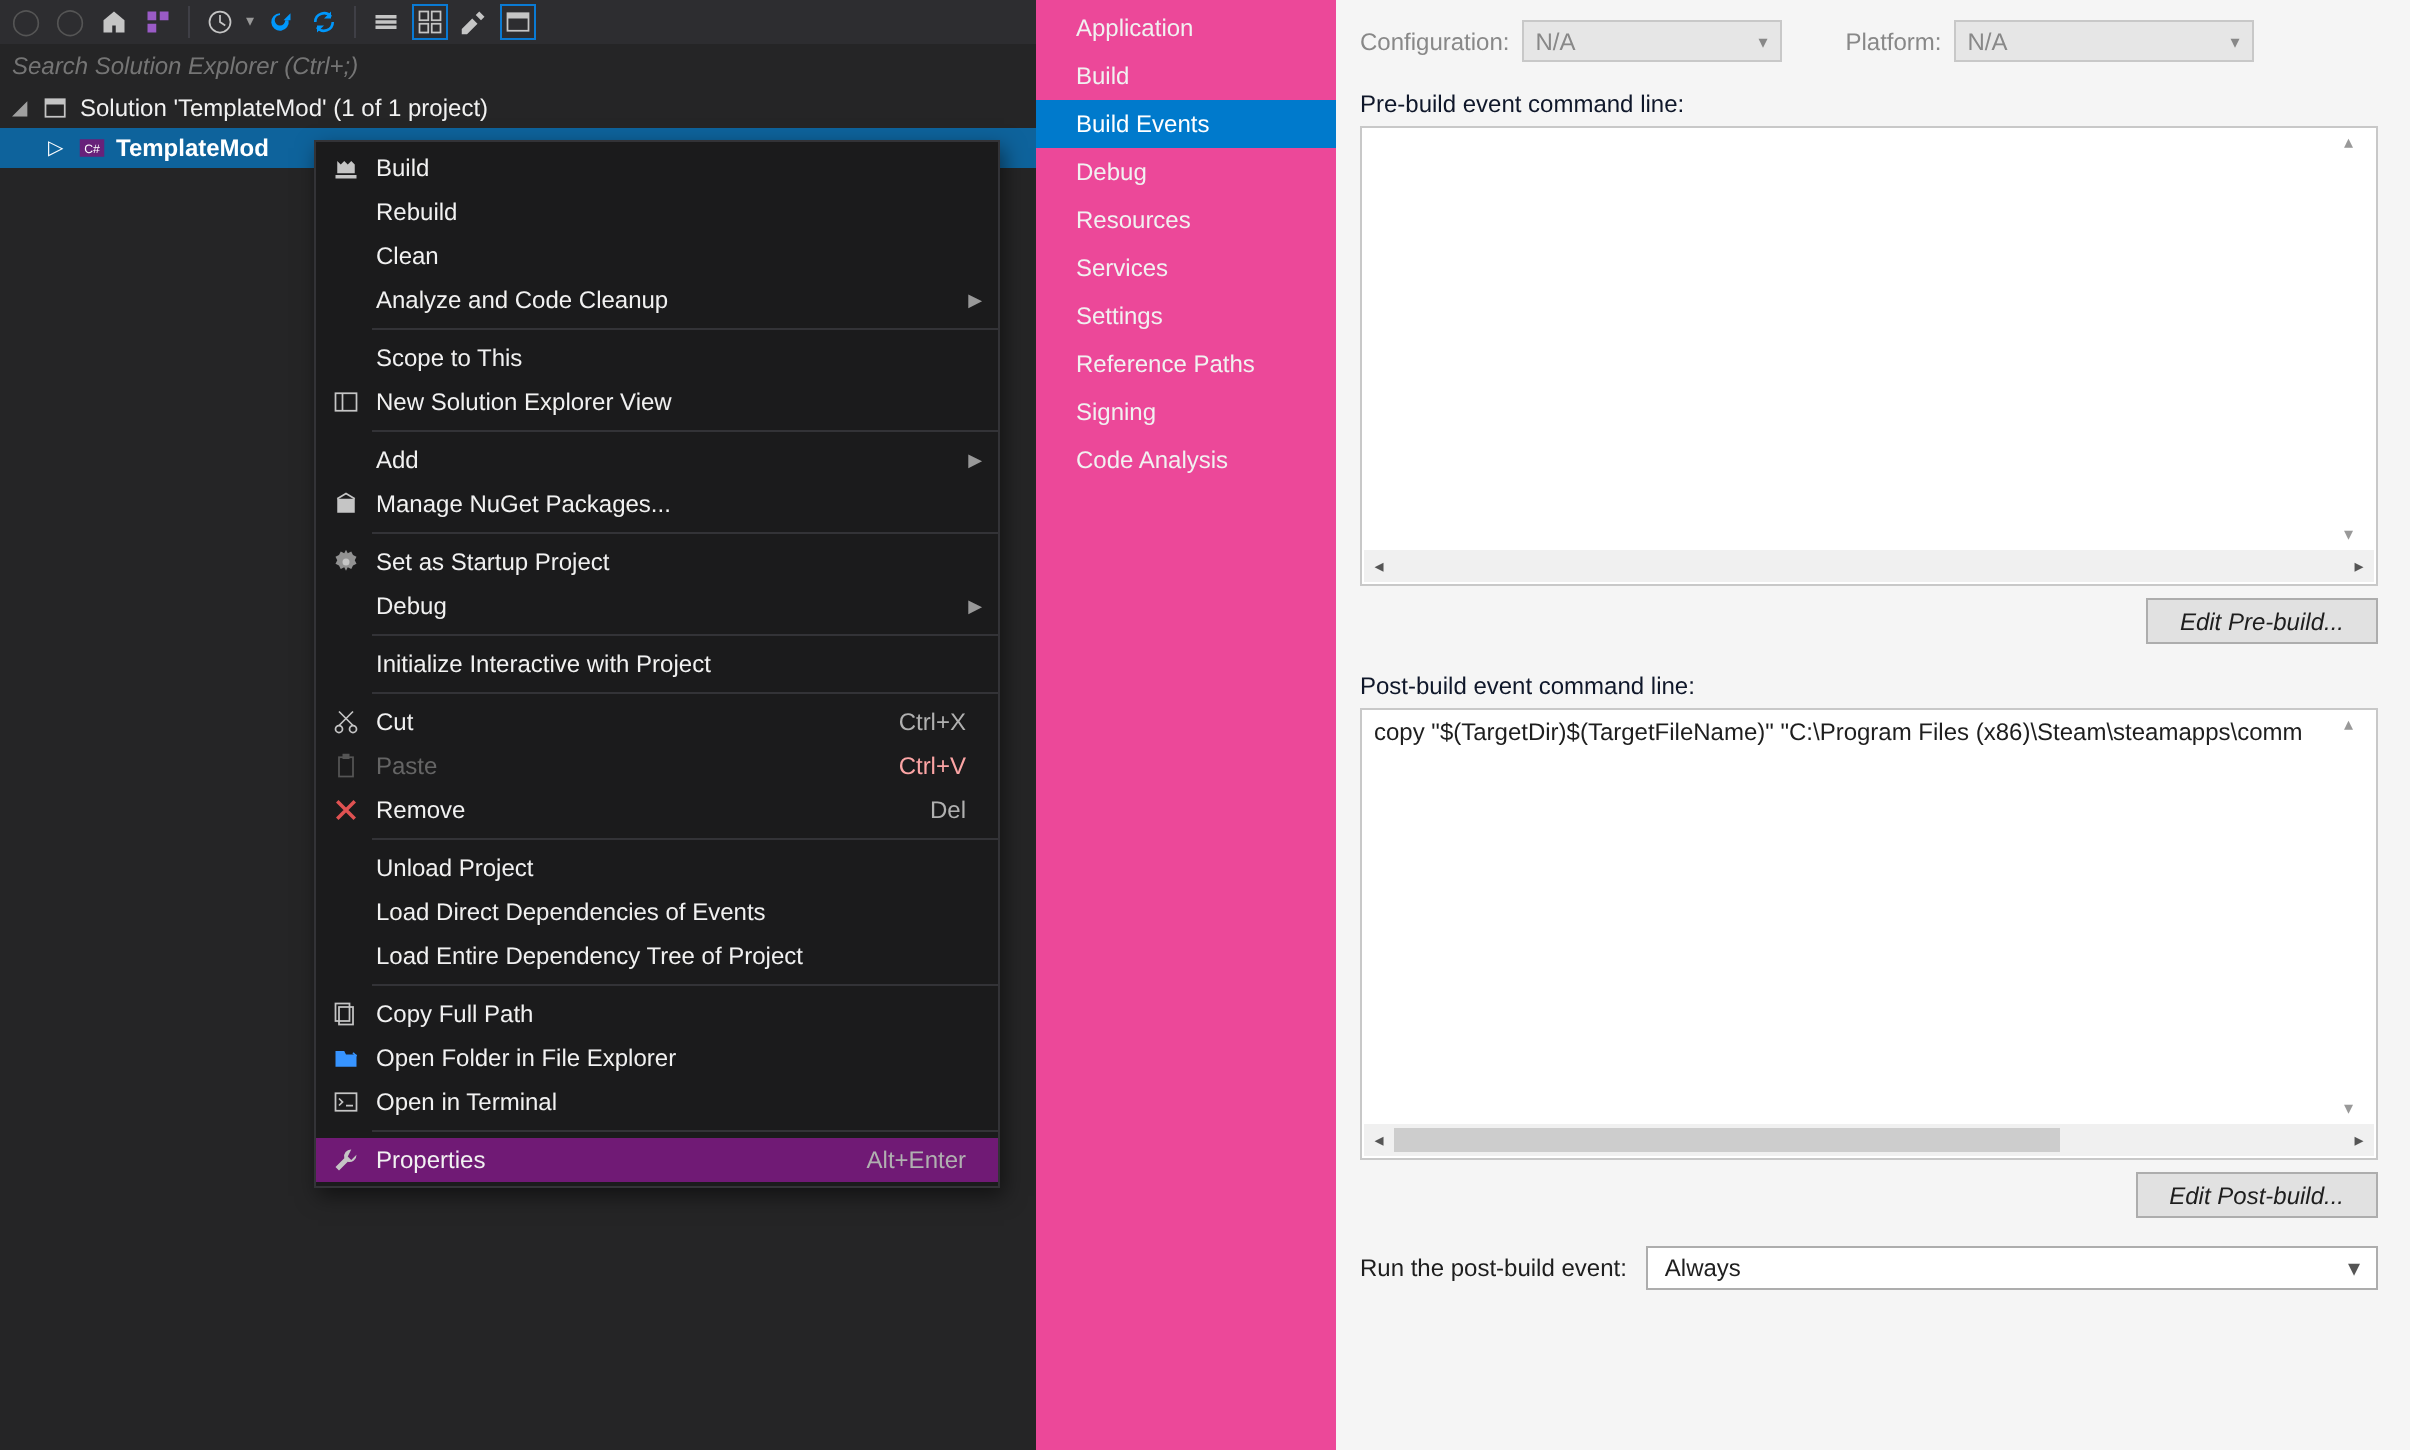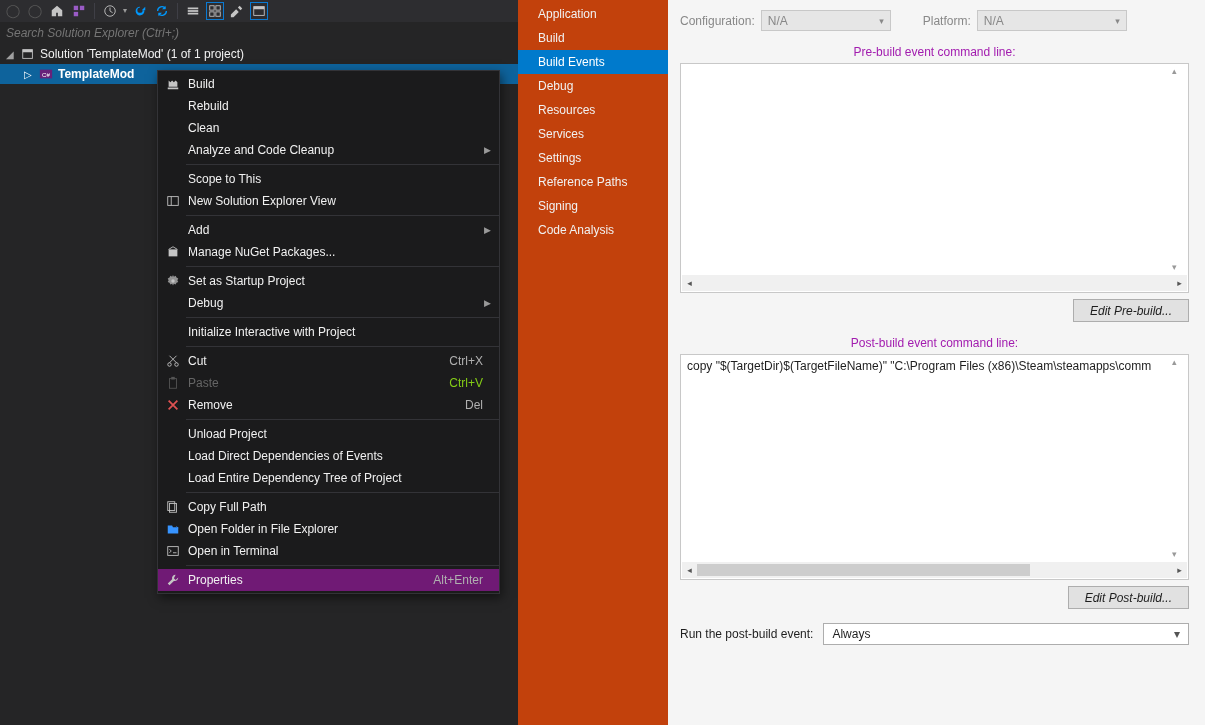--- a/index.html
+++ b/index.html
@@ -112,34 +112,34 @@
   }
   .cm-item.disabled { color: #656565; }
   .cm-item.highlight { background: #701a75; }
   .cm-gutter {
     width: 30px; display:flex; justify-content:center; align-items:center;
     font-size:13px; color:#b4b4b4;
   }
   .cm-item.disabled .cm-gutter { color:#555; }
   .cm-label { flex:1; }
   .cm-shortcut { color:#b0b0b0; padding-right:8px; }
-  .cm-item.disabled .cm-shortcut { color:#84cc16; }
+  .cm-item.disabled .cm-shortcut { color:#fca5a5; }
   .cm-arrow { font-size:9px; color:#999; }
   .cm-sep {
     height: 1px; background:#333337; margin: 3px 0 3px 28px;
   }
 
   
   .category-bar {
     position:absolute;
     left: 518px;
     top:0;
     width: 150px;
     bottom:0;
-    background: #c2410c;
+    background: #ec4899;
     padding-top: 2px;
   }
   .cat-item {
     height: 24px;
     display:flex; align-items:center;
     padding-left: 20px;
     color:#f1f1f1;
     cursor:default;
     position:relative;
   }
@@ -182,24 +182,23 @@
     height:21px;
     padding: 0 6px;
     font-size:12px;
     color:#888;
   }
   .combo .chev2 { font-size:9px; color:#888; }
   .combo.cfg { width:130px; }
   .combo.plat { width:150px; }
 
   .field-label {
-    color:#a21caf;
+    color:#0f172a;
     margin-bottom:4px;
     font-size:12px;
-    text-align:center;
   }
   .textarea-wrap {
     border:1px solid #c8c8c8;
     background:#fff;
     position:relative;
     padding: 4px 6px 20px 6px;
     font-family: "Segoe UI", sans-serif;
     font-size:12px;
     color:#1e1e1e;
     overflow:hidden;

